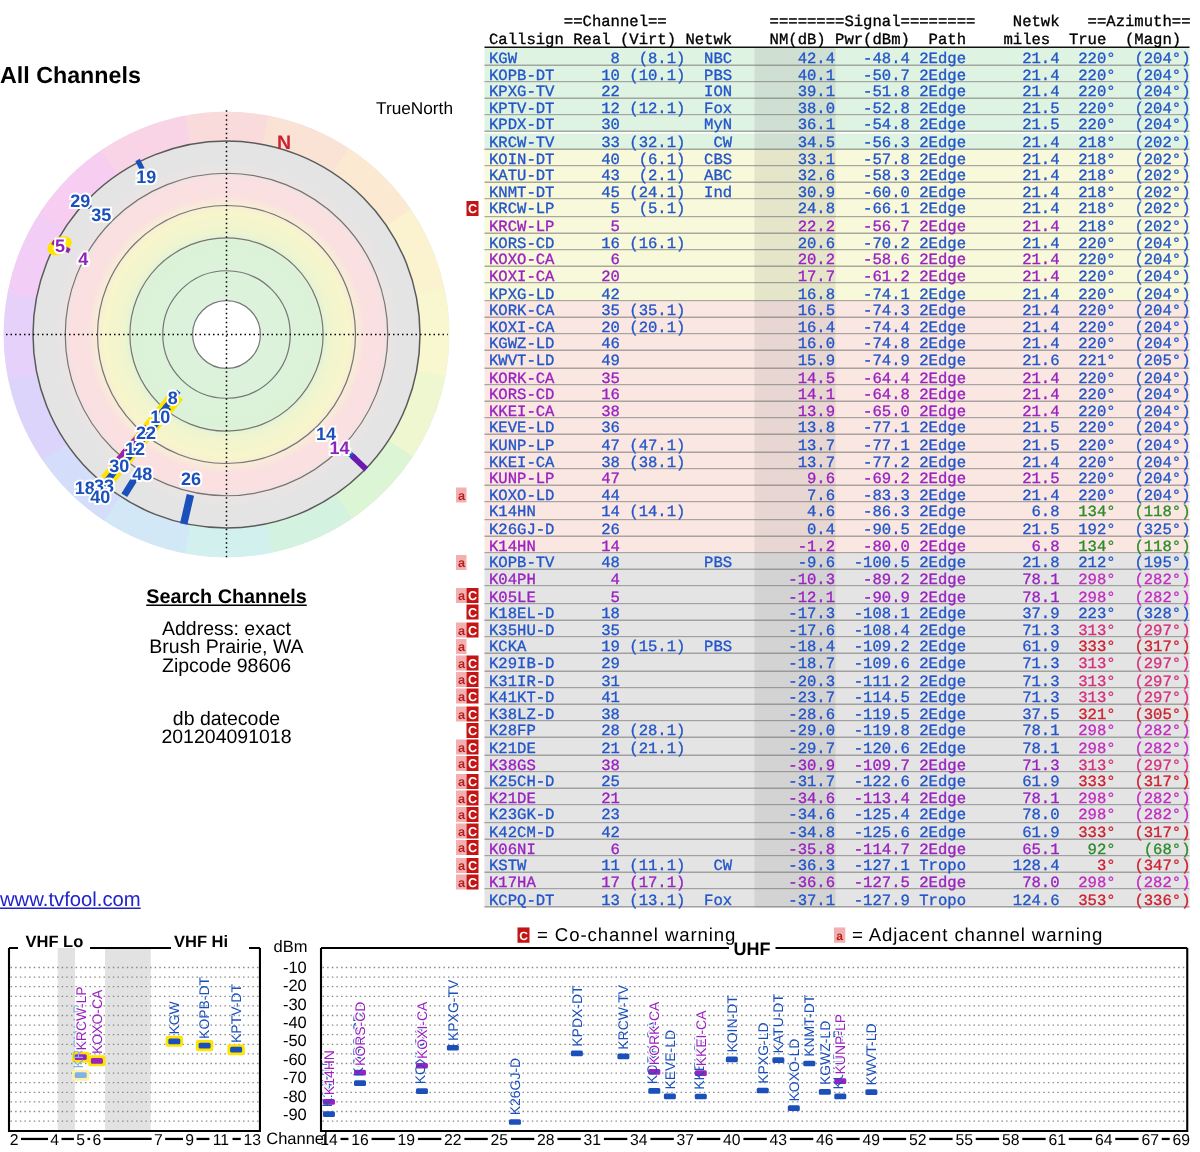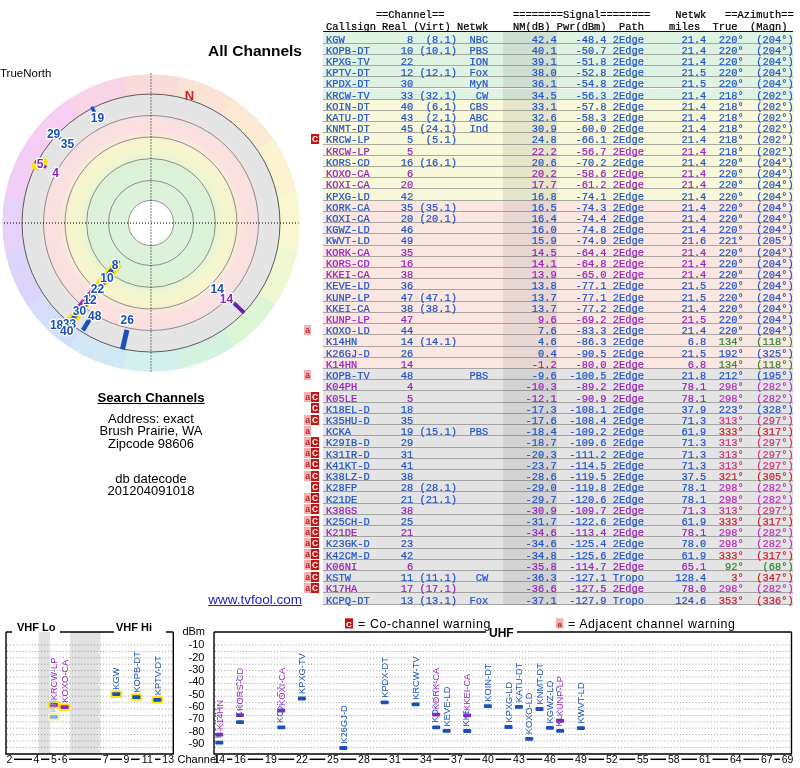--- a/index.html
+++ b/index.html
@@ -11,22 +11,22 @@
 .mkc{left:311.4px;background:#c41414;color:#fff}
 .mka{left:304.0px;background:#f4b0b0;color:#b22222}
 .rl{font:bold 12px "Liberation Sans",sans-serif;stroke:#fff;stroke-width:2.6px;paint-order:stroke}
 .lg{font:12.4px "Liberation Sans",sans-serif;fill:#000;letter-spacing:.6px}
 .pt{font:bold 11px "Liberation Sans",sans-serif;fill:#000}
 .yl{font:11px "Liberation Sans",sans-serif;fill:#000}
 .xl{font:10.5px "Liberation Sans",sans-serif;fill:#000}
 .vl{font:9.3px "Liberation Sans",sans-serif}
 .vh{stroke:#fff;stroke-width:1.7px;paint-order:stroke}
 </style></head><body>
-<div class="abs" style="left:0;top:42px;width:302px;text-align:right;font:bold 15.5px 'Liberation Sans',sans-serif">All Channels</div>
-<div class="abs" style="left:0;top:66.5px;width:302px;text-align:left;font:11.5px 'Liberation Sans',sans-serif">TrueNorth</div>
+<div class="abs" style="left:0;top:42px;width:302px;text-align:left;font:bold 15.5px 'Liberation Sans',sans-serif">All Channels</div>
+<div class="abs" style="left:0;top:66.5px;width:302px;text-align:right;font:11.5px 'Liberation Sans',sans-serif">TrueNorth</div>
 <svg class="abs" style="left:0;top:0" width="310" height="380" viewBox="0 0 310 380">
 <defs>
       <radialGradient id="rg" gradientUnits="userSpaceOnUse" cx="151.0" cy="223.0" r="148.5">
 <stop offset="0.148" stop-color="#ffffff"></stop>
         <stop offset="0.157" stop-color="#dcf2dc"></stop>
 <stop offset="0.42" stop-color="#dcf2d8"></stop>
         <stop offset="0.465" stop-color="#f0f5cf"></stop>
 <stop offset="0.55" stop-color="#f7f5cb"></stop>
         <stop offset="0.585" stop-color="#f8ecd8"></stop>
 <stop offset="0.625" stop-color="#fae0e0"></stop>
@@ -115,21 +115,21 @@
     <text x="127.3" y="323.5" text-anchor="middle" class="rl" fill="#1b50bb">26</text>
     <text x="69.4" y="327.8" text-anchor="middle" class="rl" fill="#1b50bb">33</text>
     <text x="56.6" y="329.4" text-anchor="middle" class="rl" fill="#1b50bb">18</text>
     <text x="66.8" y="335.0" text-anchor="middle" class="rl" fill="#1b50bb">40</text>
     <text x="217.3" y="293.09999999999997" text-anchor="middle" class="rl" fill="#1b50bb">14</text>
     <text x="226.4" y="302.8" text-anchor="middle" class="rl" fill="#8e24b8">14</text>
 </svg>
 <div class="abs" style="left:0;top:390px;width:302px;text-align:center;font:bold 13.2px 'Liberation Sans',sans-serif;text-decoration:underline">Search Channels</div>
 <div class="abs" style="left:0;top:413px;width:302px;text-align:center;font:13px/12.4px 'Liberation Sans',sans-serif">Address: exact<br>Brush Prairie, WA<br>Zipcode 98606</div>
 <div class="abs" style="left:0;top:473px;width:302px;text-align:center;font:13px/12.4px 'Liberation Sans',sans-serif">db datecode<br>201204091018</div>
-<div class="abs" style="left:0;top:592px;width:302px;text-align:right;font:13.5px 'Liberation Sans',sans-serif"><span style="color:#2222cc;text-decoration:underline">www.tvfool.com</span></div>
+<div class="abs" style="left:0;top:592px;width:302px;text-align:left;font:13.5px 'Liberation Sans',sans-serif"><span style="color:#2222cc;text-decoration:underline">www.tvfool.com</span></div>
 <div class="abs" style="left:323px;top:32.4px;width:470px;height:572.2px"></div>
 <div class="bgr gr" style="top:32.40px"></div>
 <div class="bgr gr" style="top:43.62px"></div>
 <div class="bgr gr" style="top:54.84px"></div>
 <div class="bgr gr" style="top:66.06px"></div>
 <div class="bgr gr" style="top:77.28px"></div>
 <div class="bgr gr" style="top:88.50px"></div>
 <div class="bgr ye" style="top:99.72px"></div>
 <div class="bgr ye" style="top:110.94px"></div>
 <div class="bgr ye" style="top:122.16px"></div>

